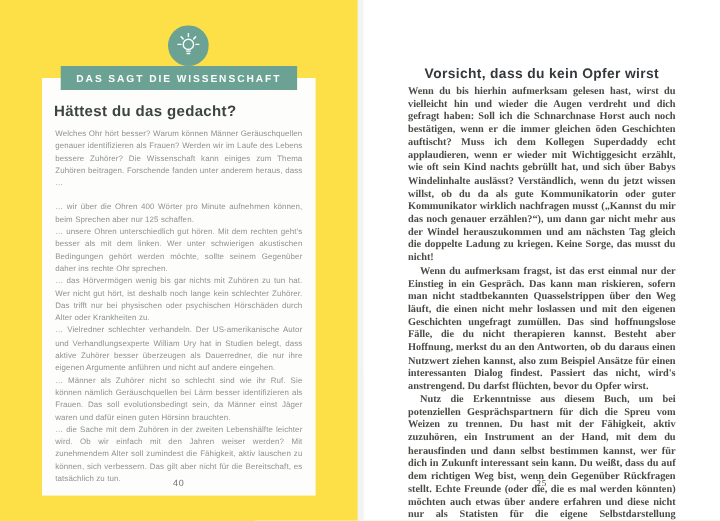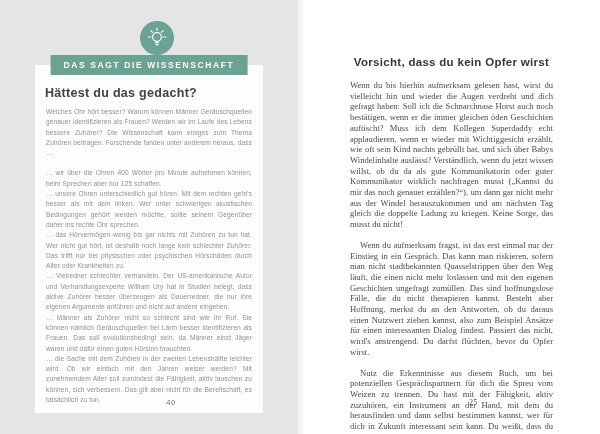--- a/index.html
+++ b/index.html
@@ -5,21 +5,21 @@
   html,body{margin:0;padding:0;}
   body{
     width:600px;height:434px;position:relative;overflow:hidden;
     background:#ffffff;
     font-family:"Liberation Sans",sans-serif;
     -webkit-font-smoothing:antialiased;
   }
   
   .left-page{
     position:absolute;left:0;top:0;width:300px;height:434px;
-    background:#e5e5e5;
+    background:#fde047;
   }
   .gutter{
     position:absolute;left:298px;top:0;width:5px;height:434px;
     background:#f1f4f2;
   }
   .right-page{
     position:absolute;left:303px;top:0;width:297px;height:308px;
     background:#ffffff;
   }
   .icon-circle{
@@ -48,39 +48,38 @@
     color:#8e938f;
     text-align:justify;
     letter-spacing:0.1px;
   }
   .card-body .intro{margin:0 0 10px 0;}
   .card-body .facts p{margin:0;}
   .pagenum{
     position:absolute;top:398px;
     font-size:7.5px;letter-spacing:0.6px;
     text-align:center;
-    padding-left:22px;
   }
   .pagenum.left{left:35px;width:228px;color:#6d726f;}
   .pagenum.right{left:37px;width:223px;color:#4b4a45;font-family:"Liberation Serif",serif;}
   
   .chapter-heading{
     position:absolute;top:46px;left:20px;width:257px;
     text-align:center;
     font-size:11.5px;font-weight:bold;letter-spacing:0.3px;
     color:#34383a;
   }
   .chapter-body{
     position:absolute;top:70px;left:37px;width:223px;
     font-family:"Liberation Serif",serif;
     font-size:8.6px;line-height:10.7px;
     color:#4b4a45;
     text-align:justify;
   }
-  .chapter-body p{margin:10px;}
+  .chapter-body p{margin:0;font-weight:bold;}
   .chapter-body p.indent{text-indent:10px;}
   svg .s{stroke:#fbfdfc;stroke-width:1.2;stroke-linecap:round;fill:none;}
 </style>
 </head>
 <body>
 
 <div class="left-page">
 
   <div class="icon-circle">
     <svg width="34" height="34" viewBox="0 0 34 34" aria-hidden="true">

